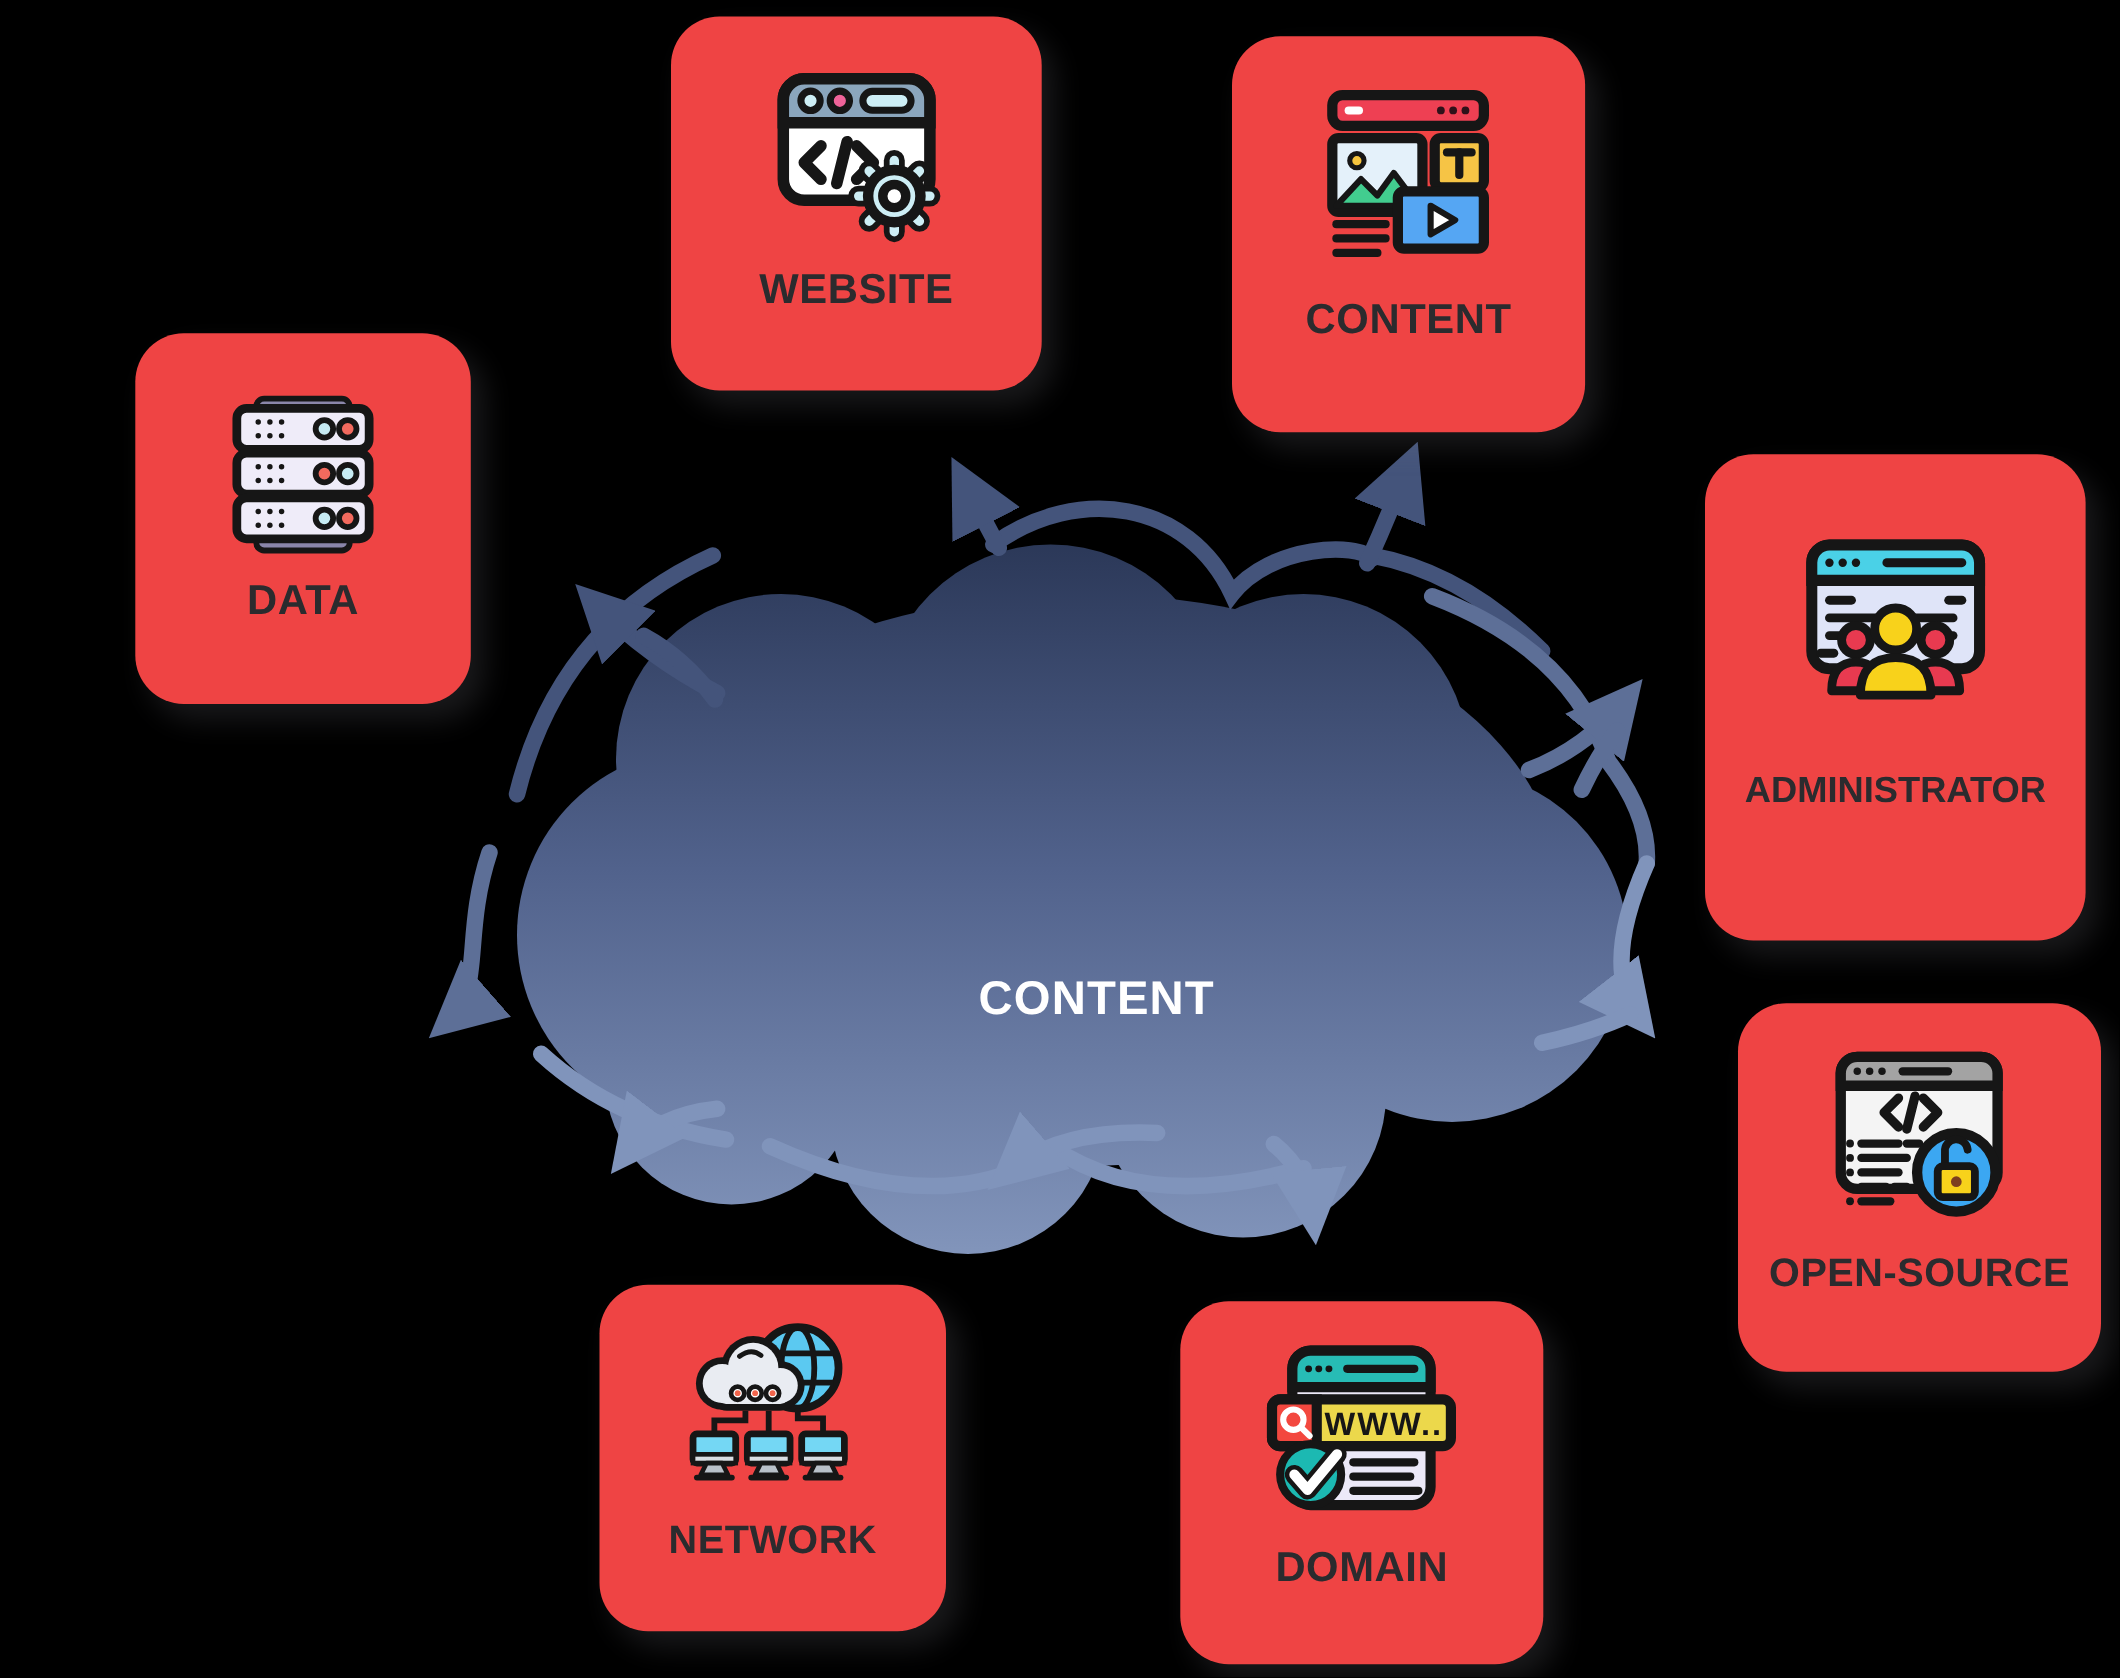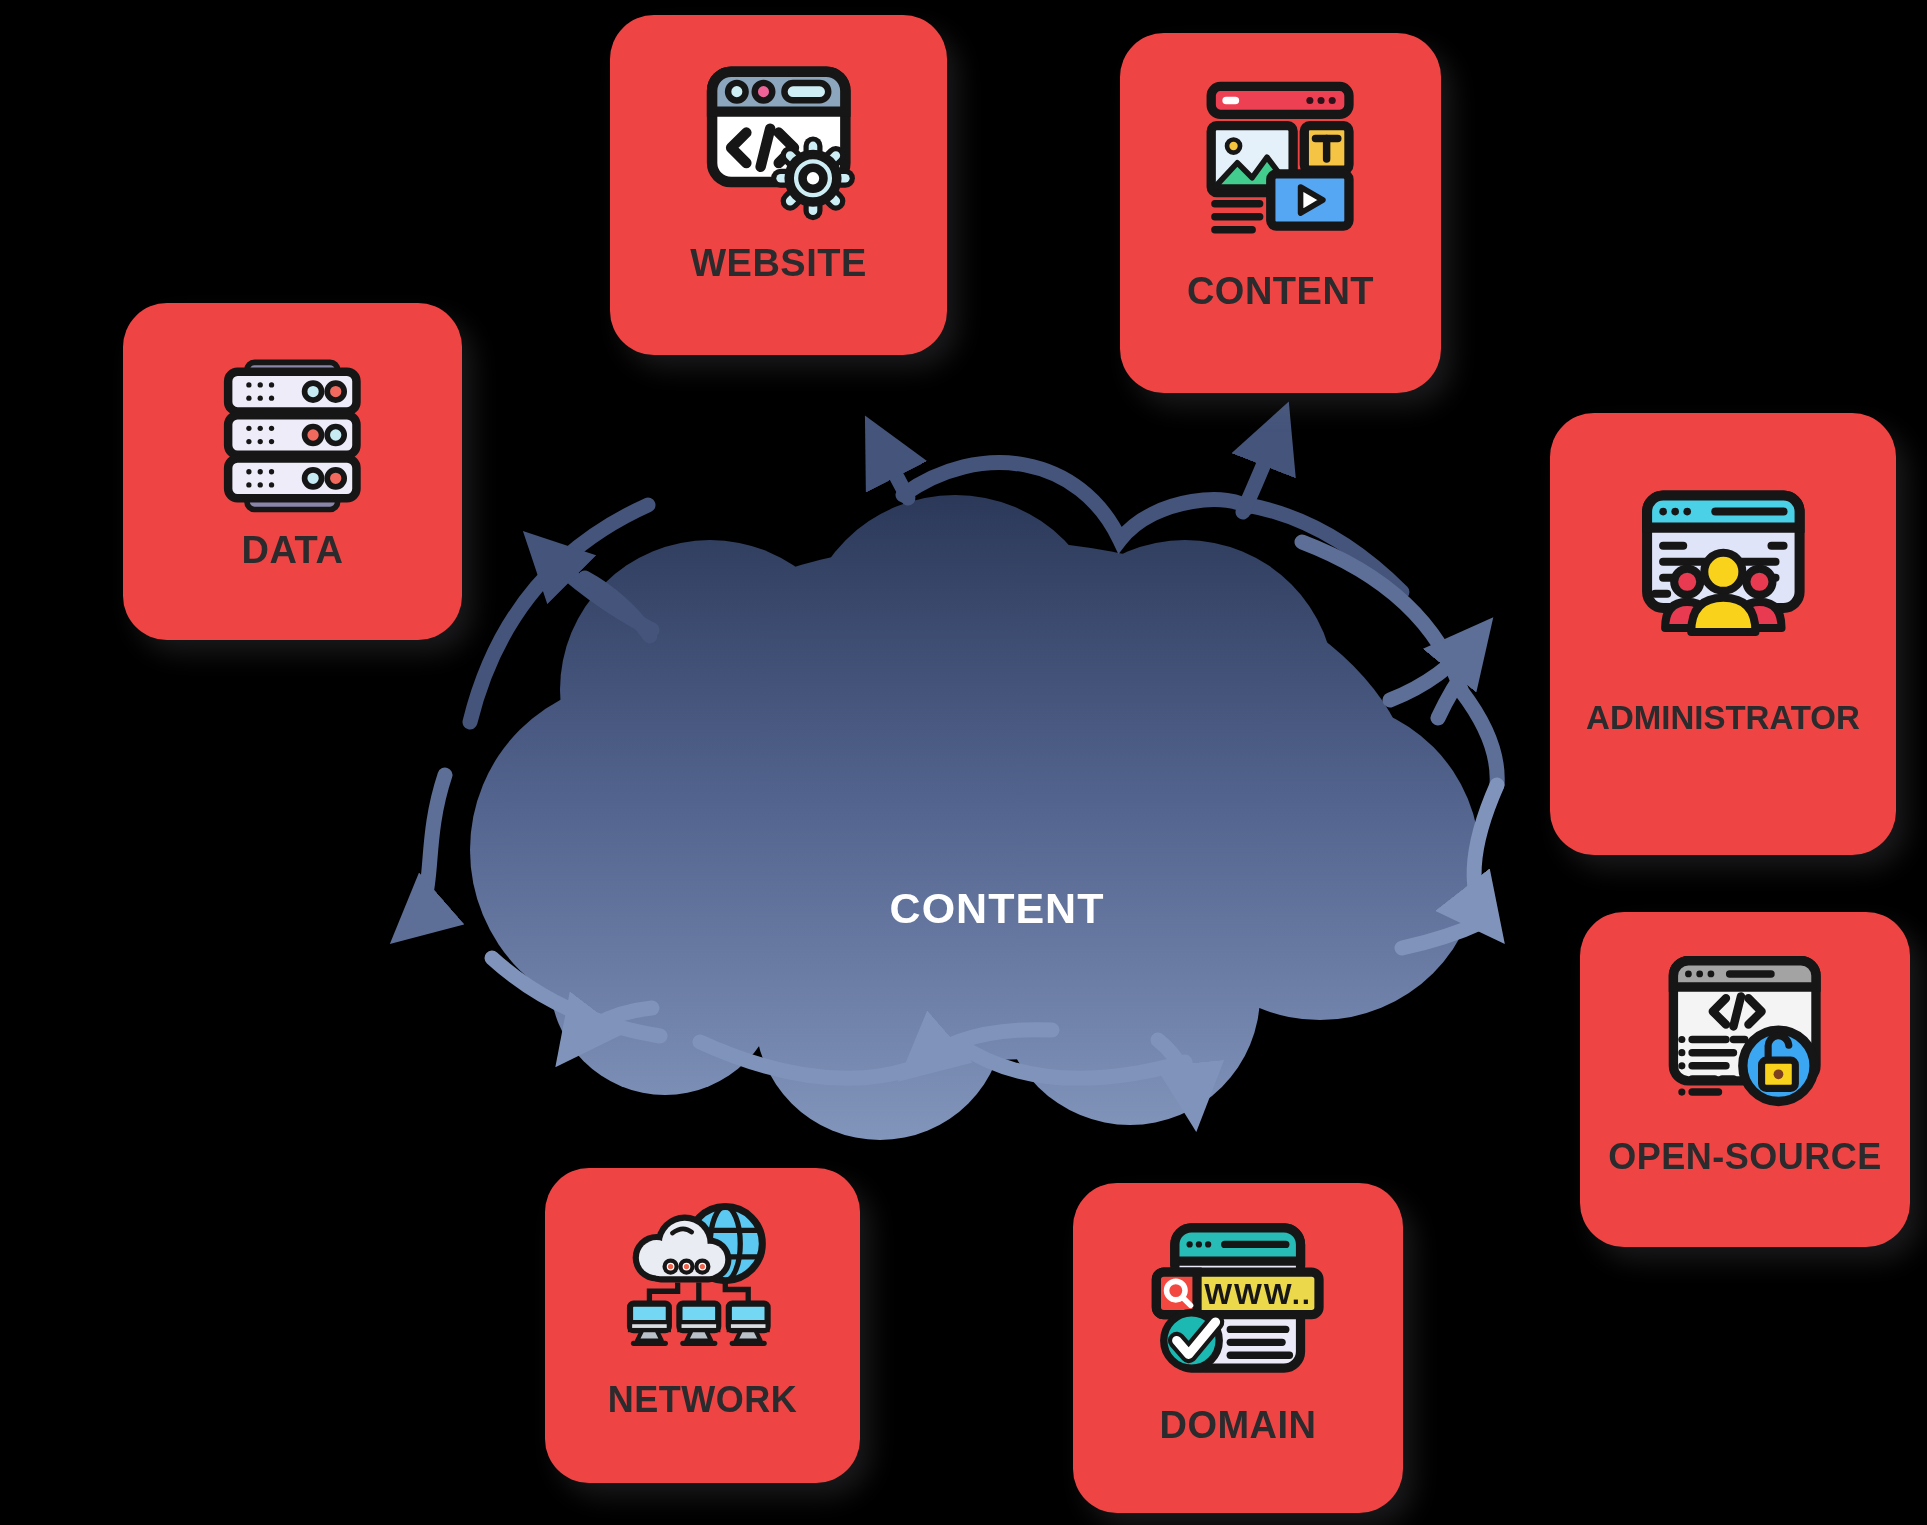--- a/index.html
+++ b/index.html
@@ -15,21 +15,21 @@
   #cms-sub2{top:908px;}
   
   .card{position:absolute;background:#ef4444;border-radius:44px;z-index:3;
         display:flex;flex-direction:column;align-items:center;
         box-shadow:12px 14px 26px rgba(140,140,150,0.18);}
   .card .icon{margin-top:9%;width:58%;height:56%;}
   .card .icon svg{width:100%;height:100%;display:block;}
   .card .label{margin-top:2%;font-weight:700;font-size:38px;letter-spacing:.5px;color:#2b2b2e;white-space:nowrap;}
   #card-website      {left:610px; top:15px;  width:337px;height:340px;}
   #card-content      {left:1120px;top:33px;  width:321px;height:360px;}
-  #card-data         {left:123px; top:303px; width:339px;height:337px;}
+  #card-data         {left:123px; top:303px; width:305px;height:337px;}
   #card-administrator{left:1550px;top:413px; width:346px;height:442px;}
   #card-administrator .label{font-size:33px;letter-spacing:0;}
   #card-pdf-html     {left:17px;  top:873px; width:336px;height:330px;}
   #card-open-source  {left:1580px;top:912px; width:330px;height:335px;}
   #card-open-source .label{font-size:36px;}
   #card-network      {left:545px; top:1168px;width:315px;height:315px;}
   #card-network .label{font-size:36px;}
   #card-domain       {left:1073px;top:1183px;width:330px;height:330px;}
 </style>
 </head>

